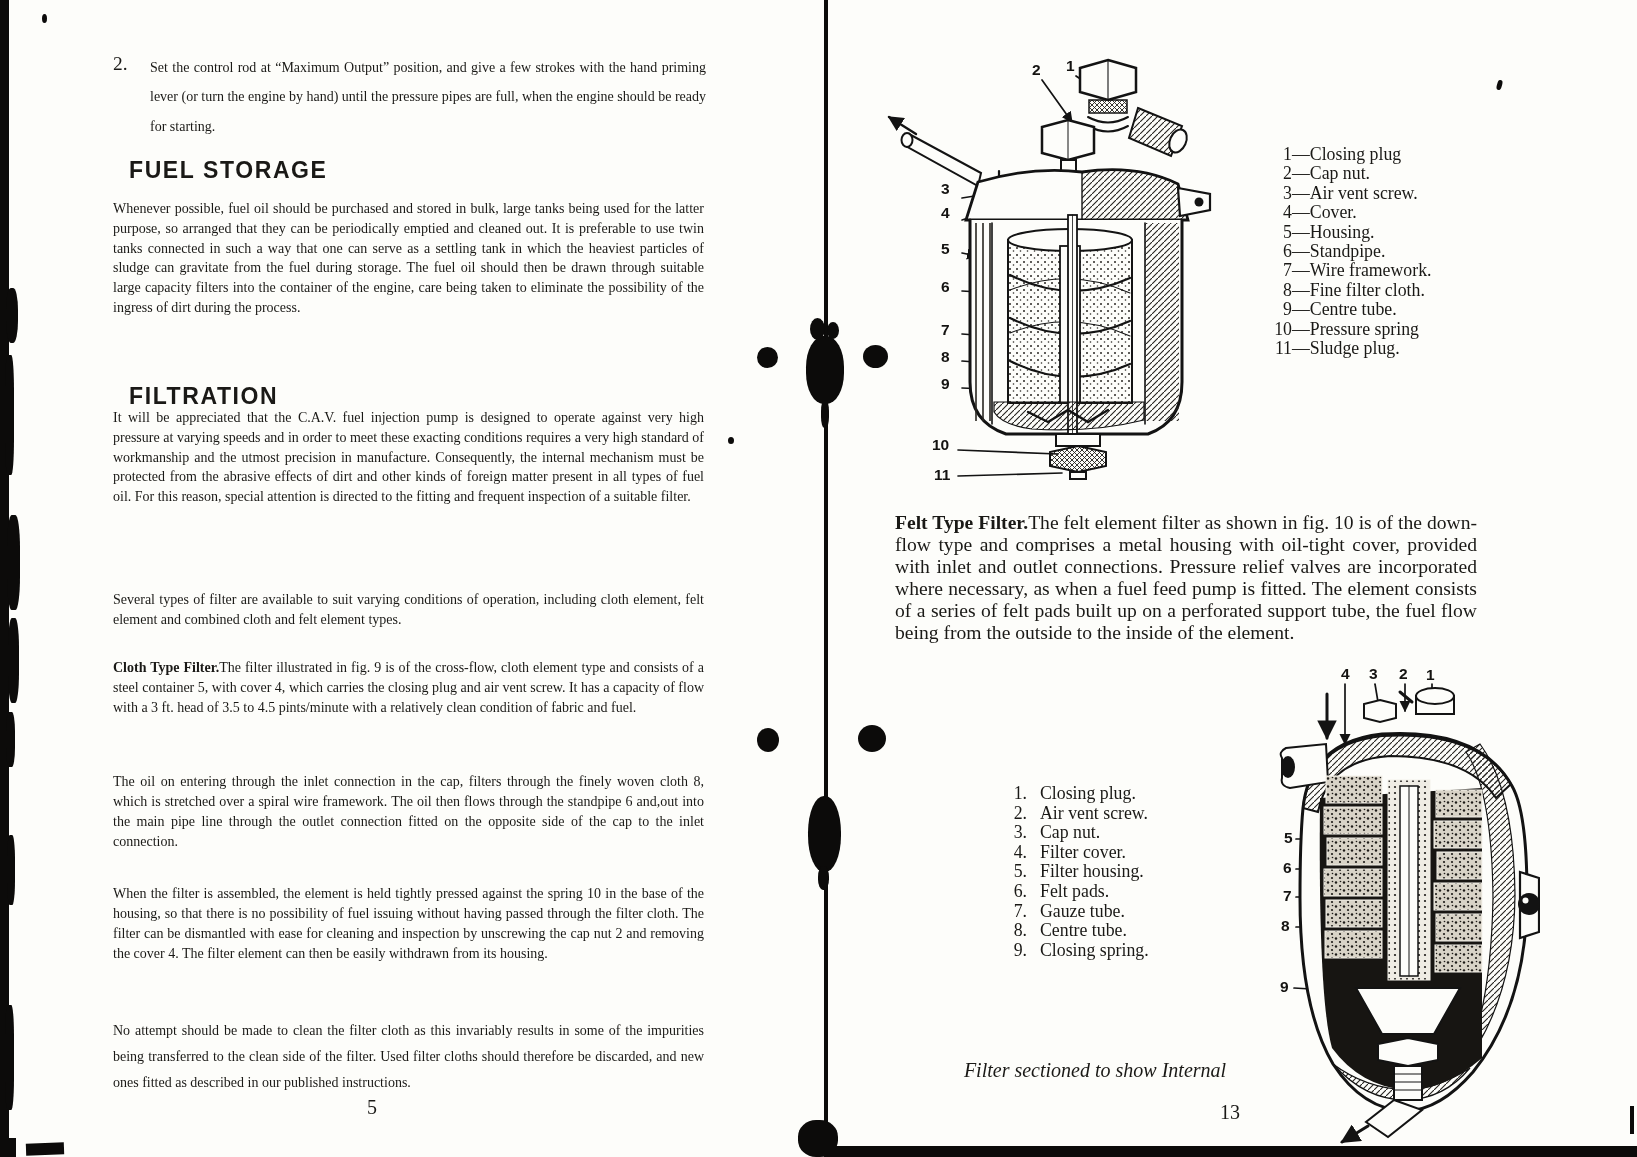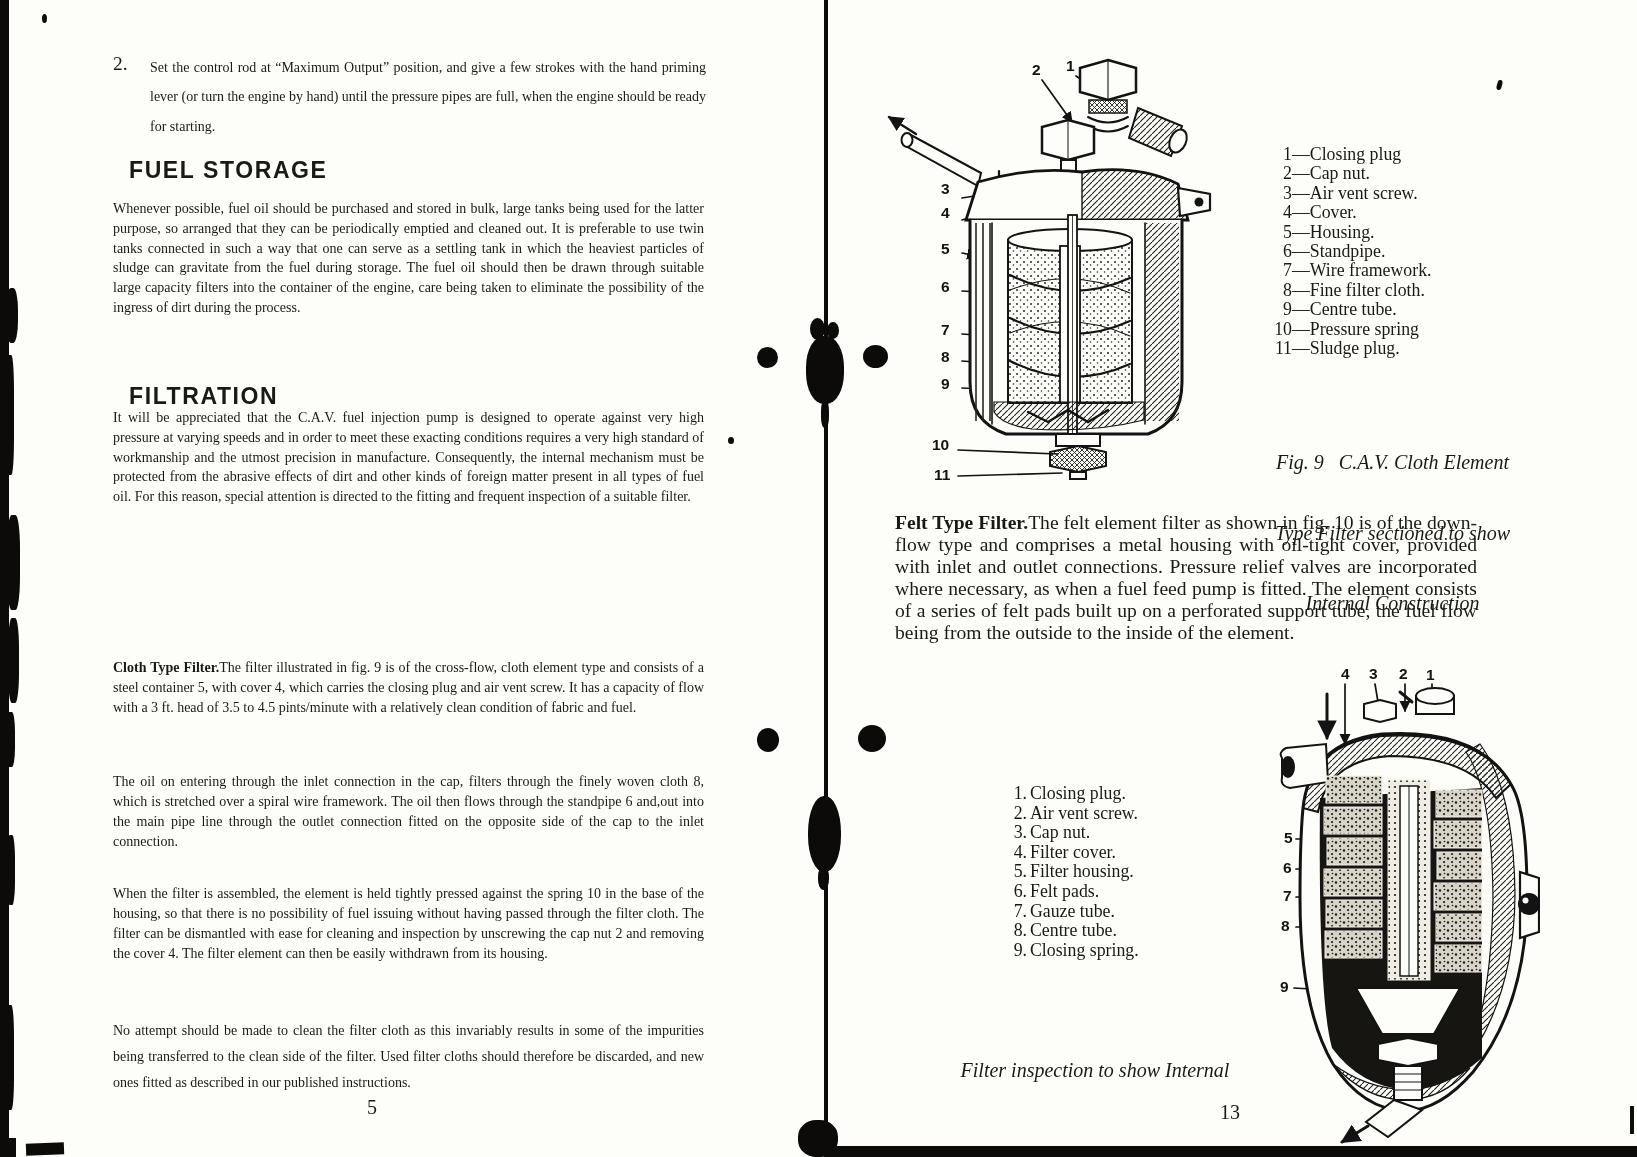--- a/index.html
+++ b/index.html
@@ -8,39 +8,40 @@
   .abs{position:absolute;}
   .para{text-align:justify;font-size:14px;}
   .lead{font-weight:700;}
   .h{font-family:"Liberation Sans",sans-serif;font-weight:700;font-size:23px;letter-spacing:1.6px;margin-left:16px;}
   .marker{font-size:19.4px;}
   .pagenum{font-size:20px;text-align:center;}
   .plist{font-size:17.8px;line-height:19.4px;}
   .prow{display:flex;}
   .pnum{flex:none;width:26px;text-align:right;}
   .pnum10{flex:none;width:22px;text-align:right;}
-  .ptxt10{margin-left:3px;}
+  .ptxt10{margin-left:13px;}
   .cap{font-style:italic;font-size:20px;line-height:23.5px;text-align:center;white-space:pre-wrap;}
   .blk{position:absolute;background:#0c0b0a;}
   .callout{position:absolute;font-family:"Liberation Sans",sans-serif;font-weight:600;
            font-size:15.5px;color:#141311;line-height:1;}
   svg{position:absolute;}
 </style>
 </head>
 <body>
 
 <div class="abs" style="left:0;top:0;width:818px;height:1157px;">
   <span class="abs marker" style="left:113px;top:53px;">2.</span>
   <div class="abs para" style="left:150px;top:53px;width:556px;line-height:29.4px;">Set the control rod at “Maximum Output” position, and give a few strokes with the hand priming lever (or turn the engine by hand) until the pressure pipes are full, when the engine should be ready for starting.</div>
 
   <div class="abs h" style="left:113px;top:157px;">FUEL STORAGE</div>
   <div class="abs para" style="left:113px;top:199px;width:591px;line-height:19.8px;">Whenever possible, fuel oil should be purchased and stored in bulk, large tanks being used for the latter purpose, so arranged that they can be periodically emptied and cleaned out.  It is preferable to use twin tanks connected in such a way that one can serve as a settling tank in which the heaviest particles of sludge can gravitate from the fuel during storage.  The fuel oil should then be drawn through suitable large capacity filters into the container of the engine, care being taken to eliminate the possibility of the ingress of dirt during the process.</div>
 
   <div class="abs h" style="left:113px;top:383px;">FILTRATION</div>
   <div class="abs para" style="left:113px;top:408px;width:591px;line-height:19.8px;">It will be appreciated that the C.A.V. fuel injection pump is designed to operate against very high pressure at varying speeds and in order to meet these exacting conditions requires a very high standard of workmanship and the utmost precision in manufacture.  Consequently, the internal mechanism must be protected from the abrasive effects of dirt and other kinds of foreign matter present in all types of fuel oil.  For this reason, special attention is directed to the fitting and frequent inspection of a suitable filter.</div>
+  <div class="abs para" style="left:113px;top:590px;width:591px;line-height:19.8px;">Several types of filter are available to suit varying conditions of operation, including cloth element, felt element and combined cloth and felt element types.</div>
 
   <div class="abs para" style="left:113px;top:658px;width:591px;line-height:19.9px;">
     <span class="lead">Cloth Type Filter.</span><span>The filter illustrated in fig. 9 is of the cross-flow, cloth element type and consists of a steel container 5, with cover 4, which carries the closing plug and air vent screw.  It has a capacity of flow with a 3 ft. head of 3.5 to 4.5 pints/minute with a relatively clean condition of fabric and fuel.</span>
   </div>
   <div class="abs para" style="left:113px;top:772px;width:591px;line-height:20px;">The oil on entering through the inlet connection in the cap, filters through the finely woven cloth 8, which is stretched over a spiral wire framework.  The oil then flows through the standpipe 6 and,out into the main pipe line through the outlet connection fitted on the opposite side of the cap to the inlet connection.</div>
   <div class="abs para" style="left:113px;top:884px;width:591px;line-height:20px;">When the filter is assembled, the element is held tightly pressed against the spring 10 in the base of the housing, so that there is no possibility of fuel issuing without having passed through the filter cloth.  The filter can be dismantled with ease for cleaning and inspection by unscrewing the cap nut 2 and removing the cover 4.  The filter element can then be easily withdrawn from its housing.</div>
   <div class="abs para" style="left:113px;top:1018px;width:591px;line-height:26px;">No attempt should be made to clean the filter cloth as this invariably results in some of the impurities being transferred to the clean side of the filter.  Used filter cloths should therefore be discarded, and new ones fitted as described in our published instructions.</div>
 
   <div class="abs pagenum" style="left:340px;top:1096px;width:64px;">5</div>
 </div>
@@ -98,25 +99,20 @@
         <span>—</span>
         <span>Pressure spring</span>
       </div>
     <div class="prow">
         <span class="pnum">11</span>
         <span>—</span>
         <span>Sludge plug.</span>
       </div>
   </div>
 
-  <div class="abs cap" style="left:427px;top:404px;width:295px;">
-    <div>Fig. 9   C.A.V. Cloth Element</div>
-    <div>Type Filter sectioned to show</div>
-    <div>Internal Construction</div>
-  </div>
 
   <div class="abs para" style="left:77px;top:512px;width:582px;line-height:21.9px;font-size:19.6px;">
     <span class="lead">Felt Type Filter.</span><span>The felt element filter as shown in fig. 10 is of the down-flow type and comprises a metal housing with oil-tight cover, provided with inlet and outlet connections.  Pressure relief valves are incorporated where necessary, as when a fuel feed pump is fitted.  The element consists of a series of felt pads built up on a perforated support tube, the fuel flow being from the outside to the inside of the element.</span>
   </div>
 
   <div class="abs plist" style="left:187px;top:784px;line-height:19.6px;">
     <div class="prow">
         <span class="pnum10">1.</span>
         <span class="ptxt10">Closing plug.</span>
       </div>
@@ -148,21 +144,21 @@
         <span class="pnum10">8.</span>
         <span class="ptxt10">Centre tube.</span>
       </div>
     <div class="prow">
         <span class="pnum10">9.</span>
         <span class="ptxt10">Closing spring.</span>
       </div>
   </div>
 
   <div class="abs cap" style="left:112px;top:1012px;width:330px;">
-    <div>Filter inspection to show Internal</div>
+    <div>Filter sectioned to show Internal</div>
     
   </div>
 
   <div class="abs pagenum" style="left:380px;top:1101px;width:64px;">13</div>
 </div>
 
 <svg style="left:882px;top:50px;" width="330" height="430" viewBox="0 0 330 430">
   <defs>
     <marker id="ar9" viewBox="0 0 10 10" refX="9" refY="5" markerWidth="6.5" markerHeight="6.5" orient="auto-start-reverse">
         <path d="M0,0L10,5L0,10Z" fill="#131313"></path>

